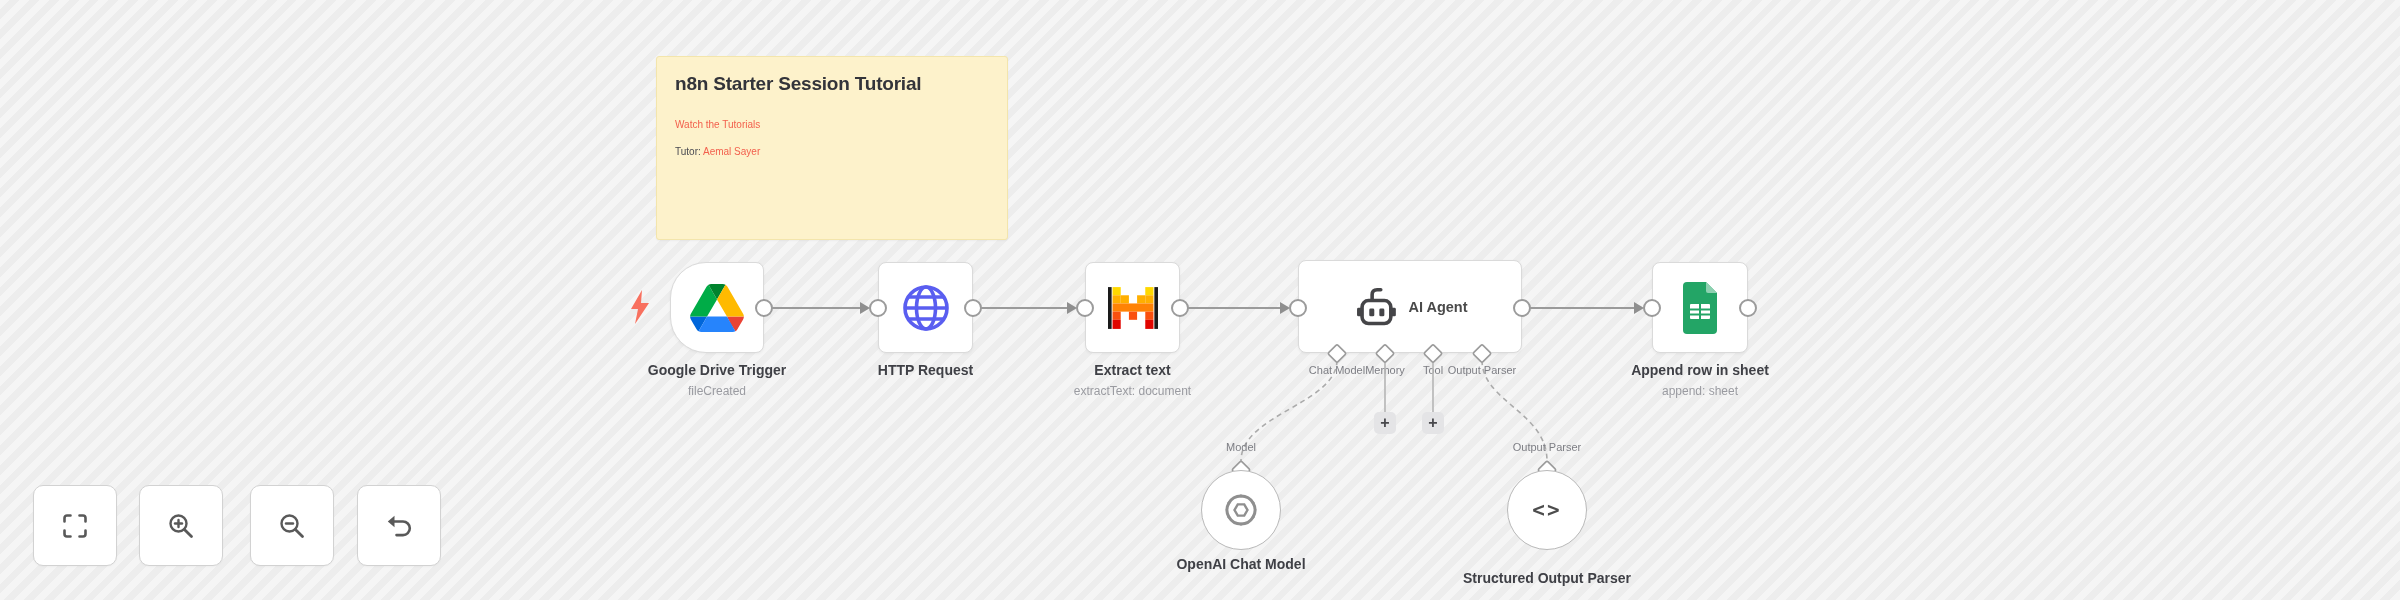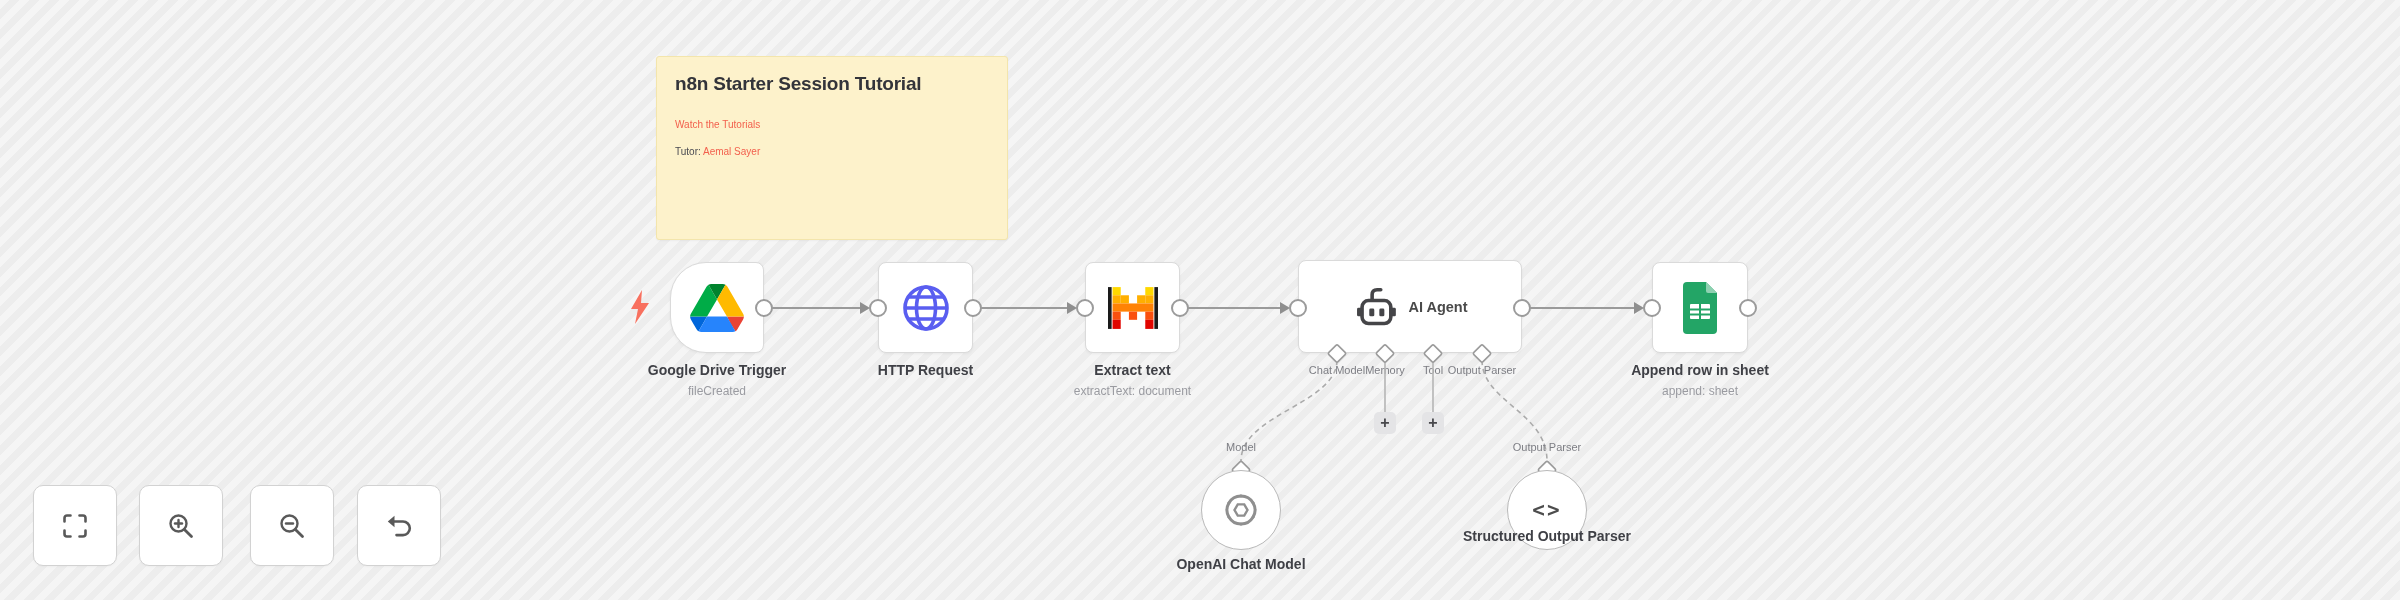--- a/index.html
+++ b/index.html
@@ -225,21 +225,21 @@
       </g>
       <polygon points="6.5,0 3.25,5.6 -3.25,5.6 -6.5,0 -3.25,-5.6 3.25,-5.6" stroke-width="2.4"></polygon>
     </svg>
   </div>
   <div class="subnode-label" style="left:1241px;top:556px;white-space:nowrap;">OpenAI Chat Model</div>
 
   <div class="port-label" style="left:1547px;top:441px;">Output Parser</div>
   <div class="subnode" style="left:1507px;top:470px;">
     <span class="code-glyph">&lt;&gt;</span>
   </div>
-  <div class="subnode-label" style="left:1547px;top:527px;width:170px;line-height:1.35;">Structured Output Parser</div>
+  <div class="subnode-label" style="left:1547px;top:569px;width:170px;line-height:1.35;">Structured Output Parser</div>
 
   <div class="ctrl-btn" style="left:33px;">
     <svg width="30" height="30" viewBox="0 0 30 30" fill="none" stroke="#595959" stroke-width="2.6" stroke-linecap="round">
       <path d="M10.5 4.5 H7 A2.5 2.5 0 0 0 4.5 7 V10.5"></path>
       <path d="M19.5 4.5 H23 A2.5 2.5 0 0 1 25.5 7 V10.5"></path>
       <path d="M25.5 19.5 V23 A2.5 2.5 0 0 1 23 25.5 H19.5"></path>
       <path d="M4.5 19.5 V23 A2.5 2.5 0 0 0 7 25.5 H10.5"></path>
     </svg>
   </div>
   <div class="ctrl-btn" style="left:139px;">

